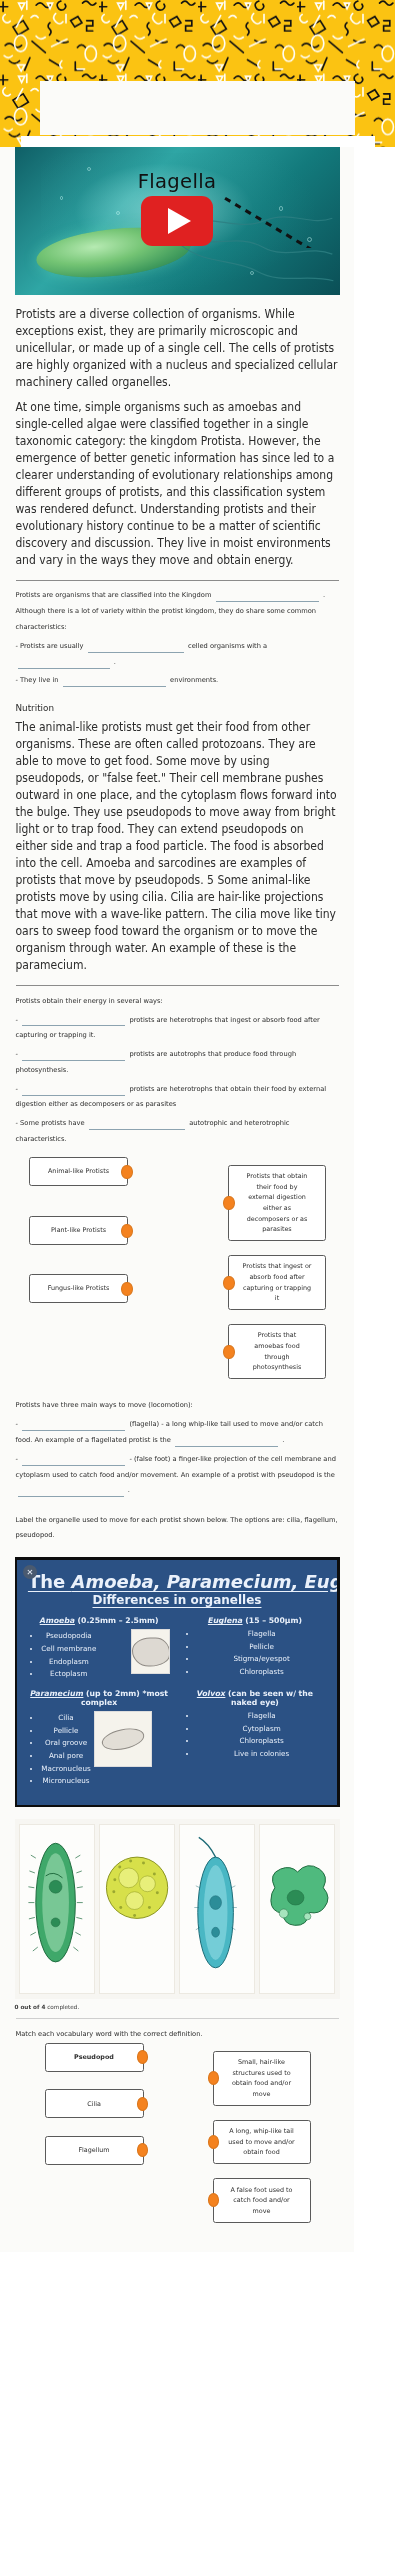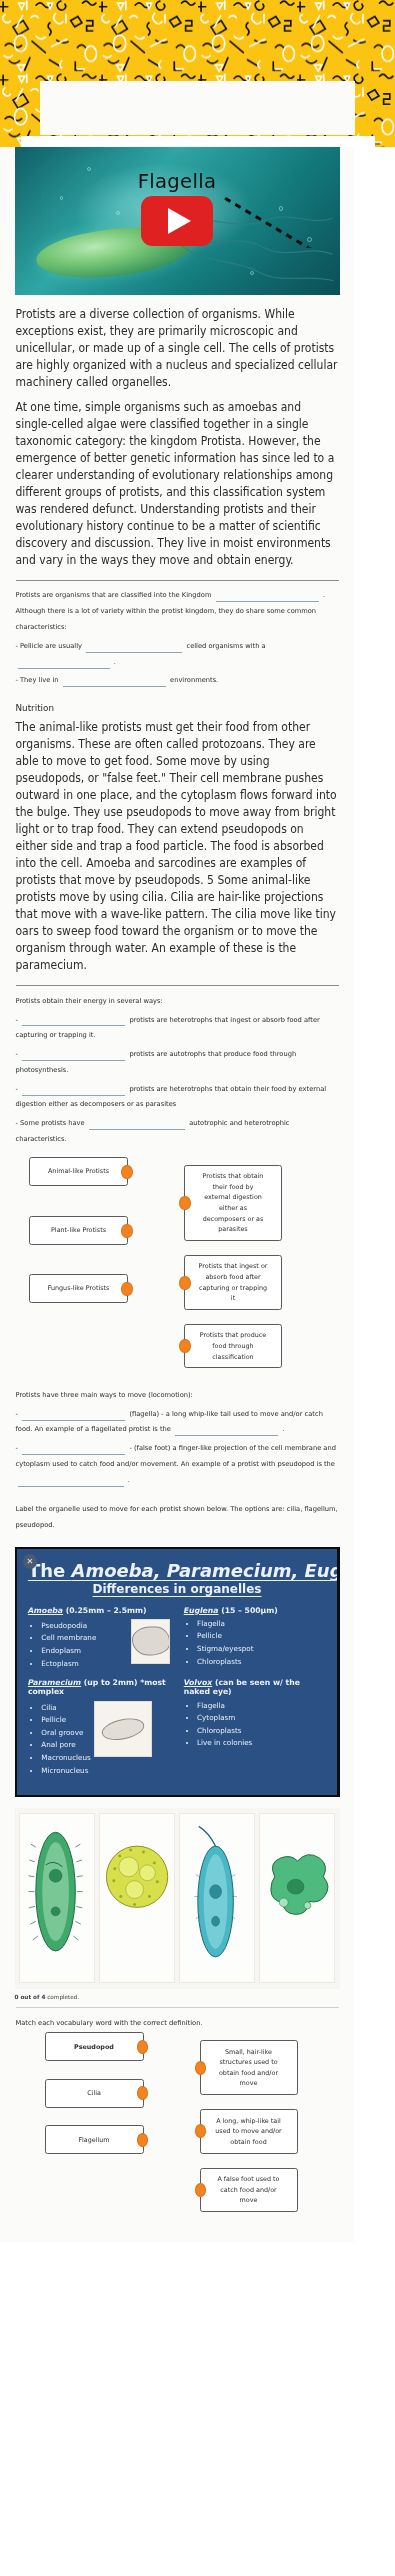--- a/index.html
+++ b/index.html
@@ -143,20 +143,21 @@
   .blank.long { width:106px; }
 
   
   .match {
     position: relative;
     margin: 9.3px 0 5.2px 0;
     padding: 0 0 0 0;
   }
   .match-row {
     display: flex;
+    justify-content: space-between;
     align-items: flex-start;
   }
   .match-col { width: 155px; }
   .mbox {
     position: relative;
     border: 0.5px solid #5a5a5a;
     border-radius: 2.6px;
     background: #ffffff;
     font-size: 6.4px;
     line-height: 1.65;
@@ -202,21 +203,21 @@
     text-decoration: underline; text-underline-offset:2.6px;
     margin: 2.1px 0 1px 0; white-space:nowrap;
   }
   .slide-title .non-it { font-style: normal; }
   .slide-sub {
     text-align:center; font-size:12px; font-weight:700;
     text-decoration:underline; text-underline-offset:2.6px;
     margin: 1px 0 9.3px 0; white-space:nowrap;
   }
   .slide-cols { display:flex; gap:13.4px; }
-  .slide-col { flex:1; min-width:0; }
+  .slide-col { flex:1; min-width:0;text-align:center; }
   .org-head {
     font-size:7.7px; font-weight:700; margin-bottom:3.1px; white-space:nowrap;
   }
   .org-head em { font-style:italic; text-decoration:underline; }
   .slide ul { margin:2.1px 0 5.2px 0; padding-left:13.4px; }
   .slide li { font-size:7.2px; line-height:1.75; white-space:nowrap; }
   .micro-img {
     width:58px;height:45px;background:#f5f3ec;border:0.5px solid #ddd;
     display:inline-block; vertical-align:top; margin:1px 0 0 3.1px;
     position:relative; overflow:hidden;
@@ -343,21 +344,21 @@
     </div>
 
     <div class="pad">
       <hr class="rule">
       <p class="fib">
         <span>Protists are organisms that are classified into the Kingdom</span>
         <input class="blank" type="text" style="">
         <span>. Although there is a lot of variety within the protist kingdom, they do share some common characteristics:</span>
       </p>
       <p class="fib">
-        <span>- Pellicle are usually</span>
+        <span>- Protists are usually</span>
         <input class="blank mid" type="text" style="">
         <span>celled organisms with a</span>
         <input class="blank short" type="text" style="">
         <span>.</span>
       </p>
       <p class="fib">
         <span>- They live in</span>
         <input class="blank" type="text" style="">
         <span>environments.</span>
       </p>
@@ -410,21 +411,21 @@
         <div class="match-col">
           <div class="mbox right" style="margin-top:8px;">
             <span>Protists that obtain their food by external digestion either as decomposers or as parasites</span>
             <span class="dot l"></span>
           </div>
           <div class="mbox right" style="margin-top:11.3px;">
             <span>Protists that ingest or absorb food after capturing or trapping it</span>
             <span class="dot l"></span>
           </div>
           <div class="mbox right" style="margin-top:11.3px;">
-            <span>Protists that produce food through classification</span>
+            <span>Protists that amoebas food through photosynthesis</span>
             <span class="dot l"></span>
           </div>
         </div>
       </div>
     </div>
 
     <div class="pad">
       <p class="fib">Protists have three main ways to move (locomotion):</p>
       <p class="fib">
         <span>-</span>

